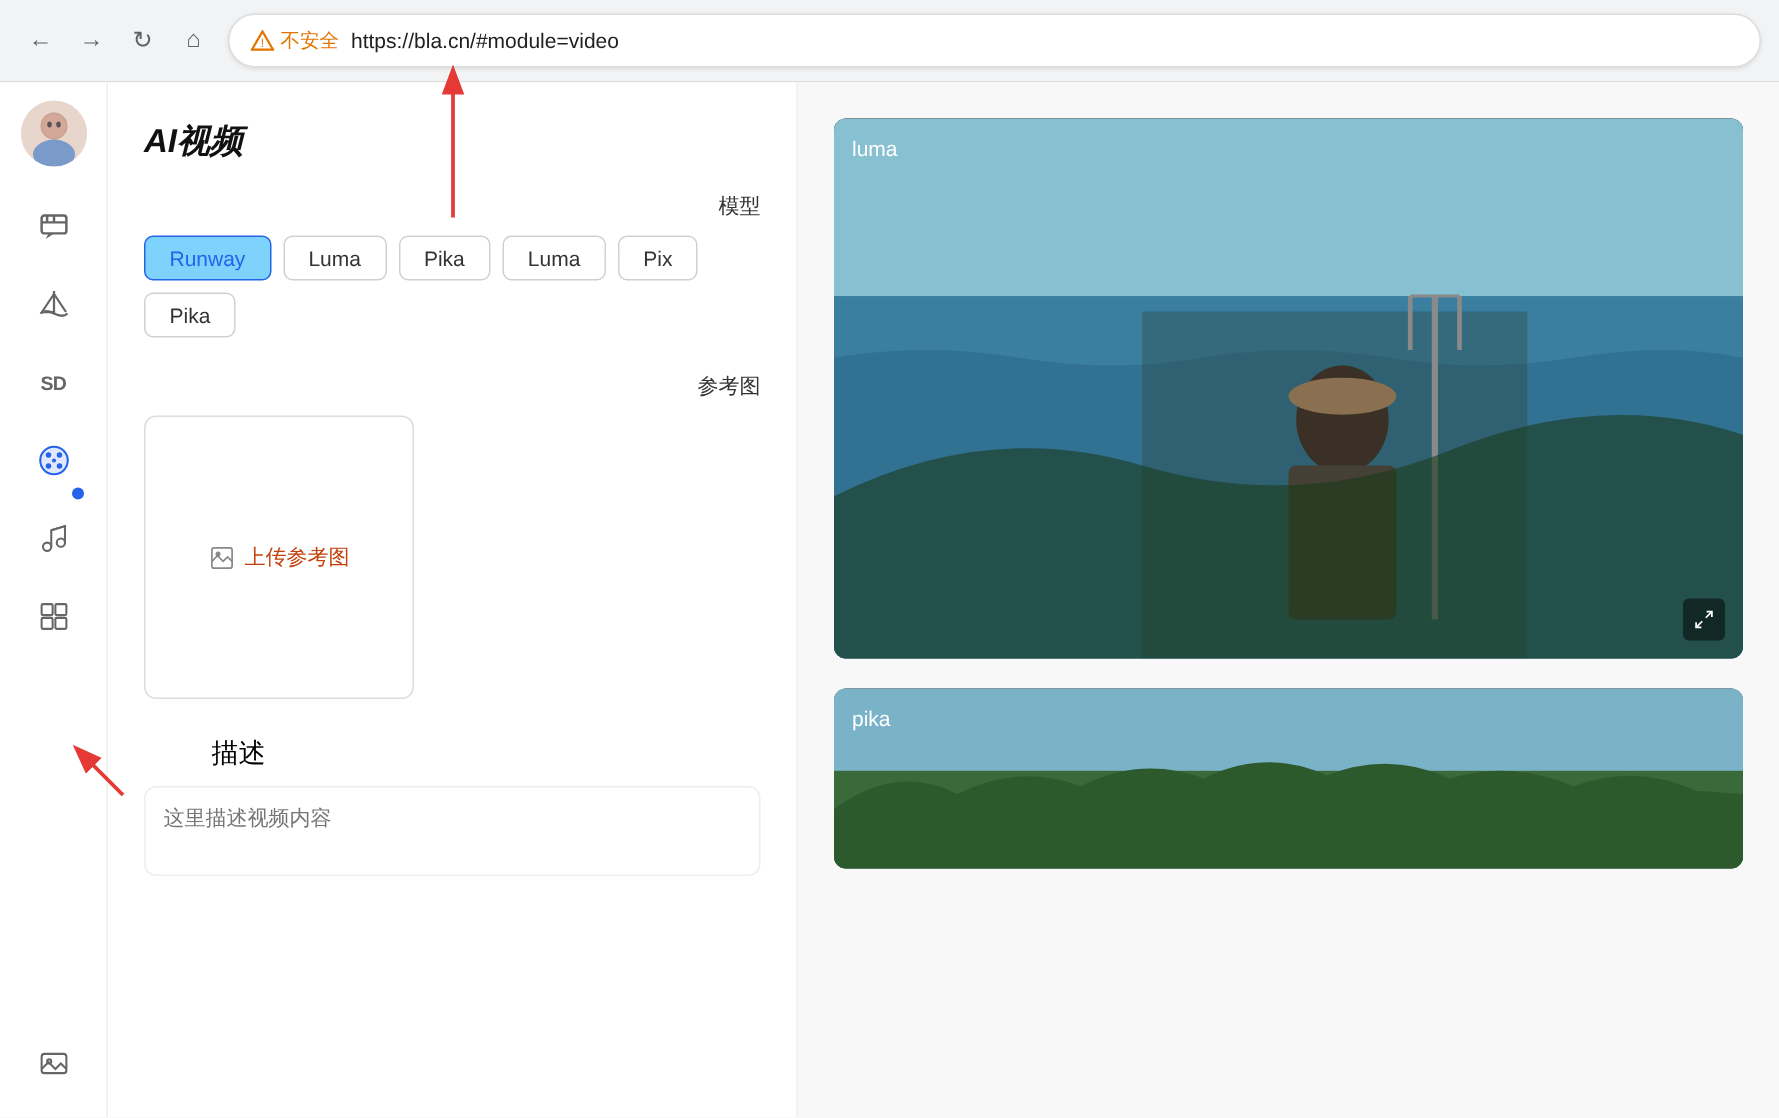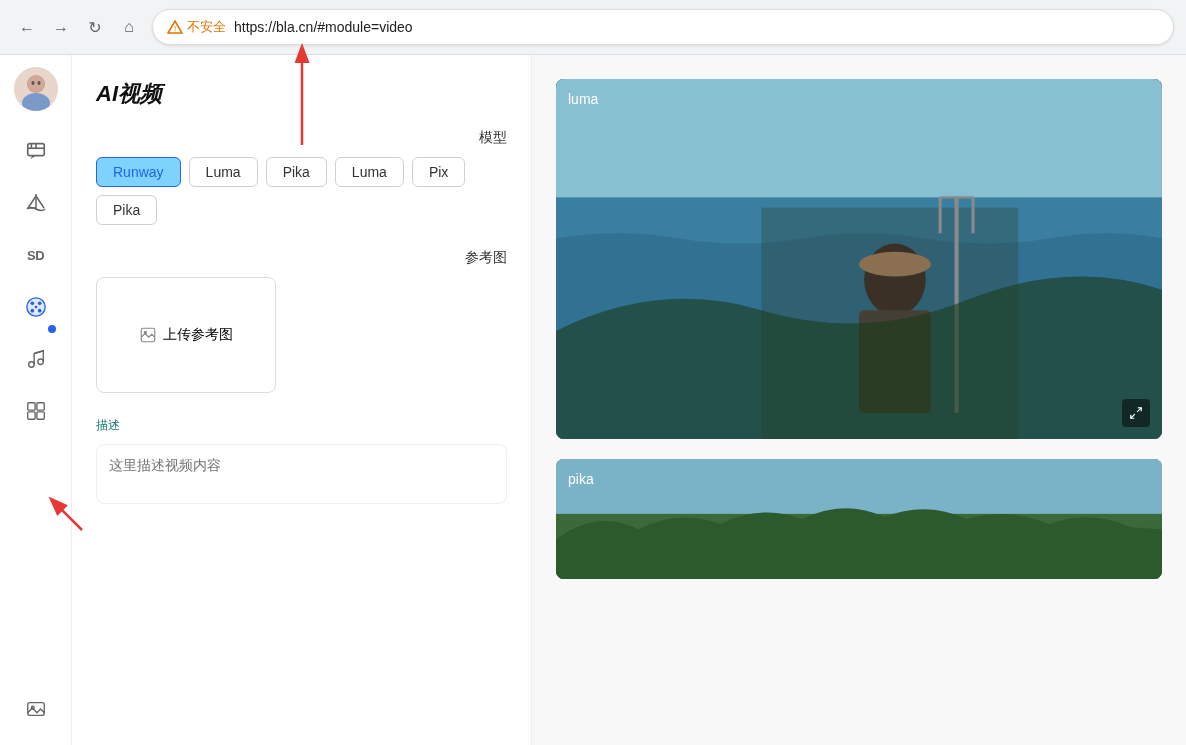--- a/index.html
+++ b/index.html
@@ -126,41 +126,42 @@
       cursor: pointer;
       color: #333;
     }
     .chip.selected {
       border-color: #2563eb;
       color: #2563eb;
       background: #7dd3fc;
     }
     .ref-image-box {
       width: 180px;
-      height: 116px;
+      height: 189px;
       border: 1px solid #ddd;
       border-radius: 8px;
       display: flex;
       flex-direction: column;
       align-items: center;
       justify-content: center;
       cursor: pointer;
       gap: 8px;
       margin-bottom: 24px;
-      color: #000000;
+      color: #c2410c;
       font-size: 14px;
     }
     .upload-icon-area {
       display: flex; align-items: center; gap: 6px;
     }
     .describe-section { }
     .describe-label {
-      font-size: 12px;
-      color: #0f766e;
+      font-size: 18px;
+      color: #000000;
       margin-bottom: 10px;
+      margin-left: 45px;
     }
     .describe-input {
       width: 100%;
       height: 60px;
       border: 1px solid #eee;
       border-radius: 8px;
       padding: 12px;
       font-size: 14px;
       color: #bbb;
       outline: none;

